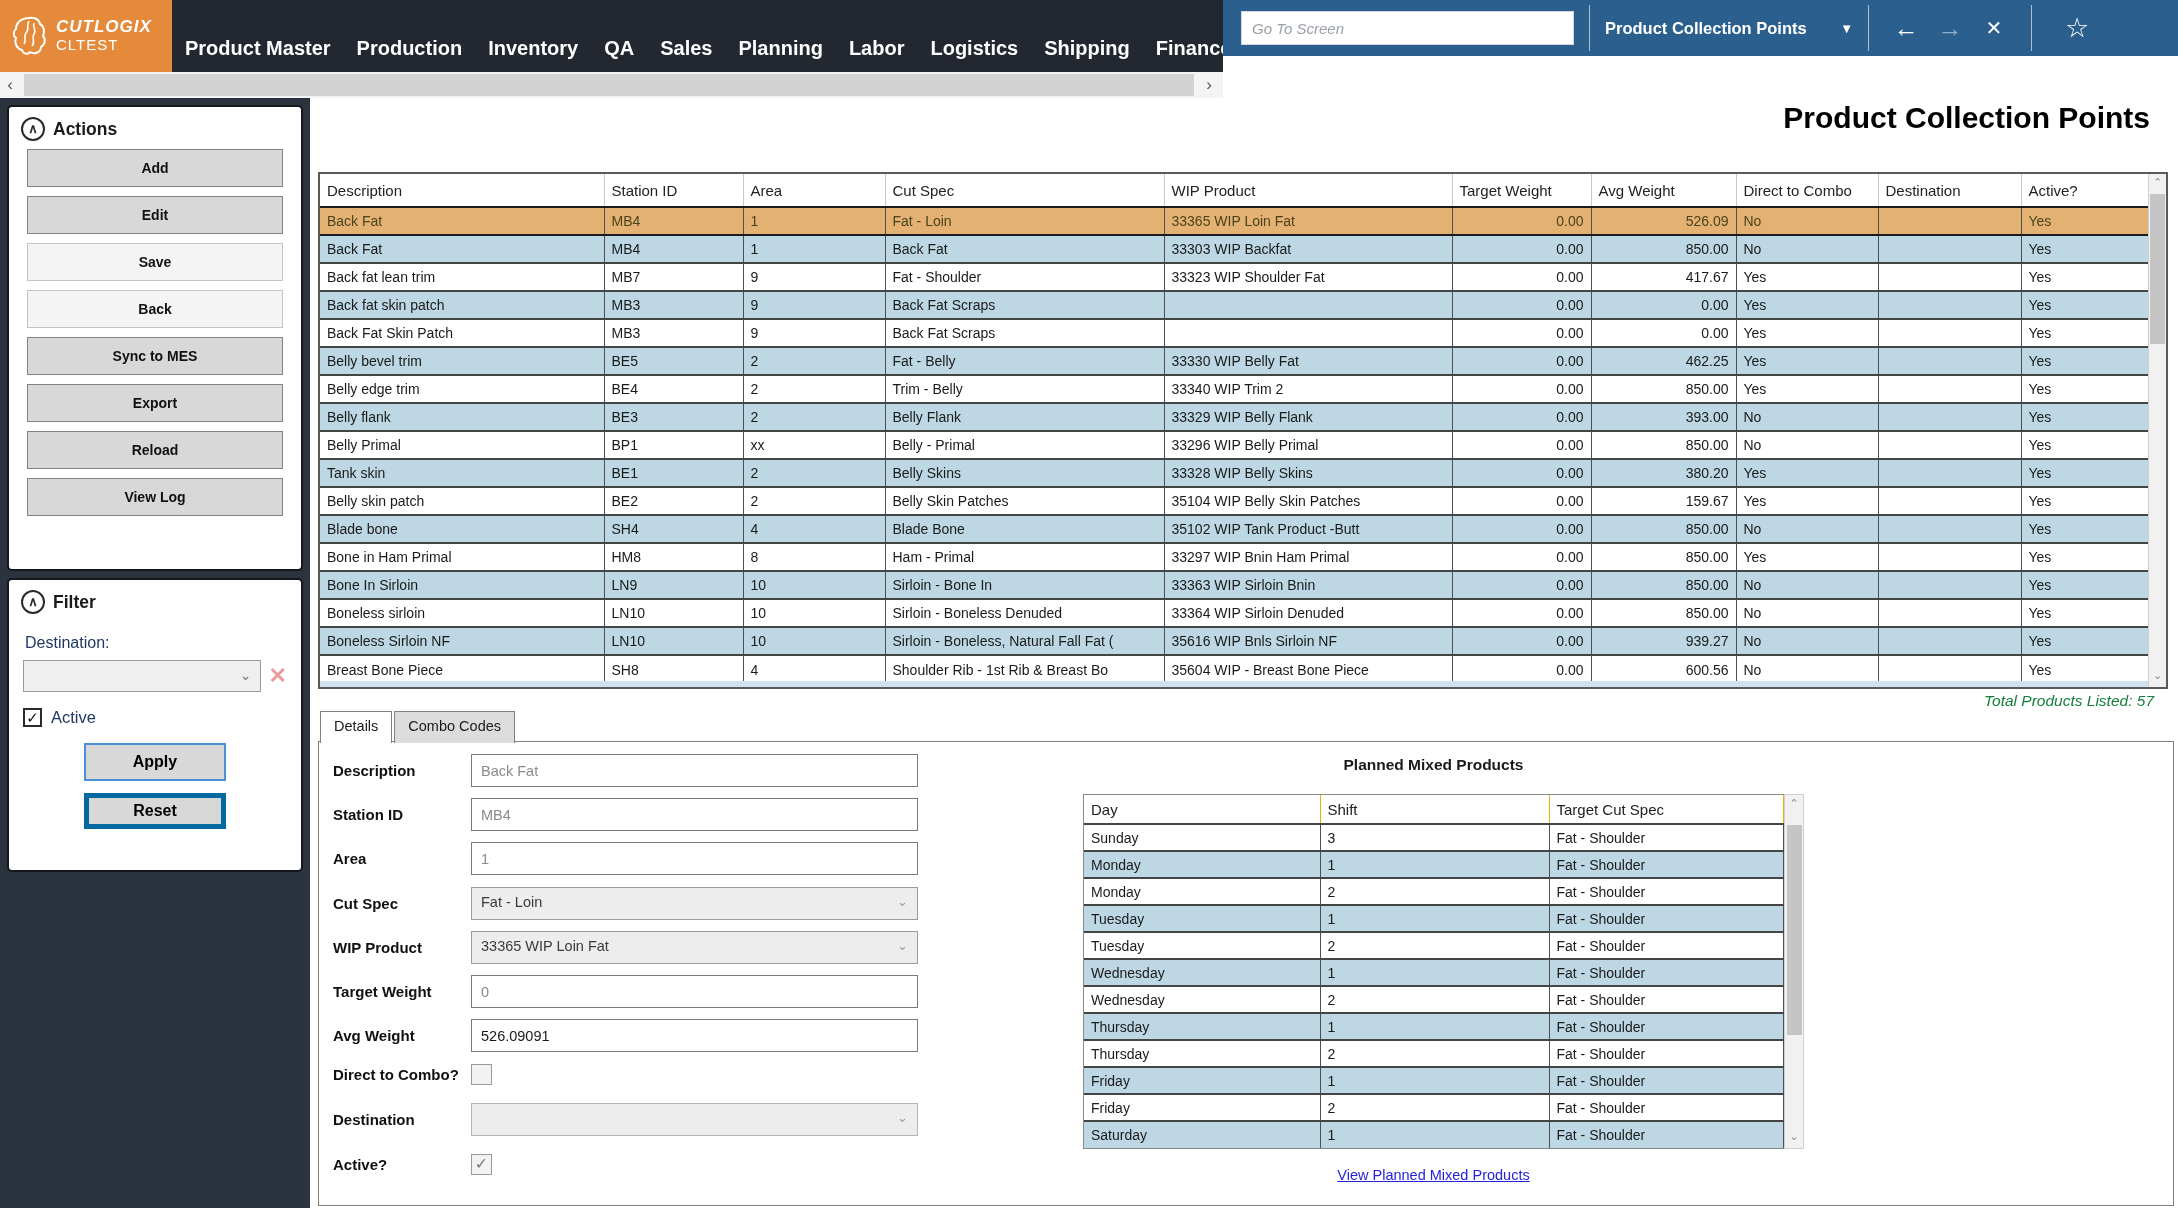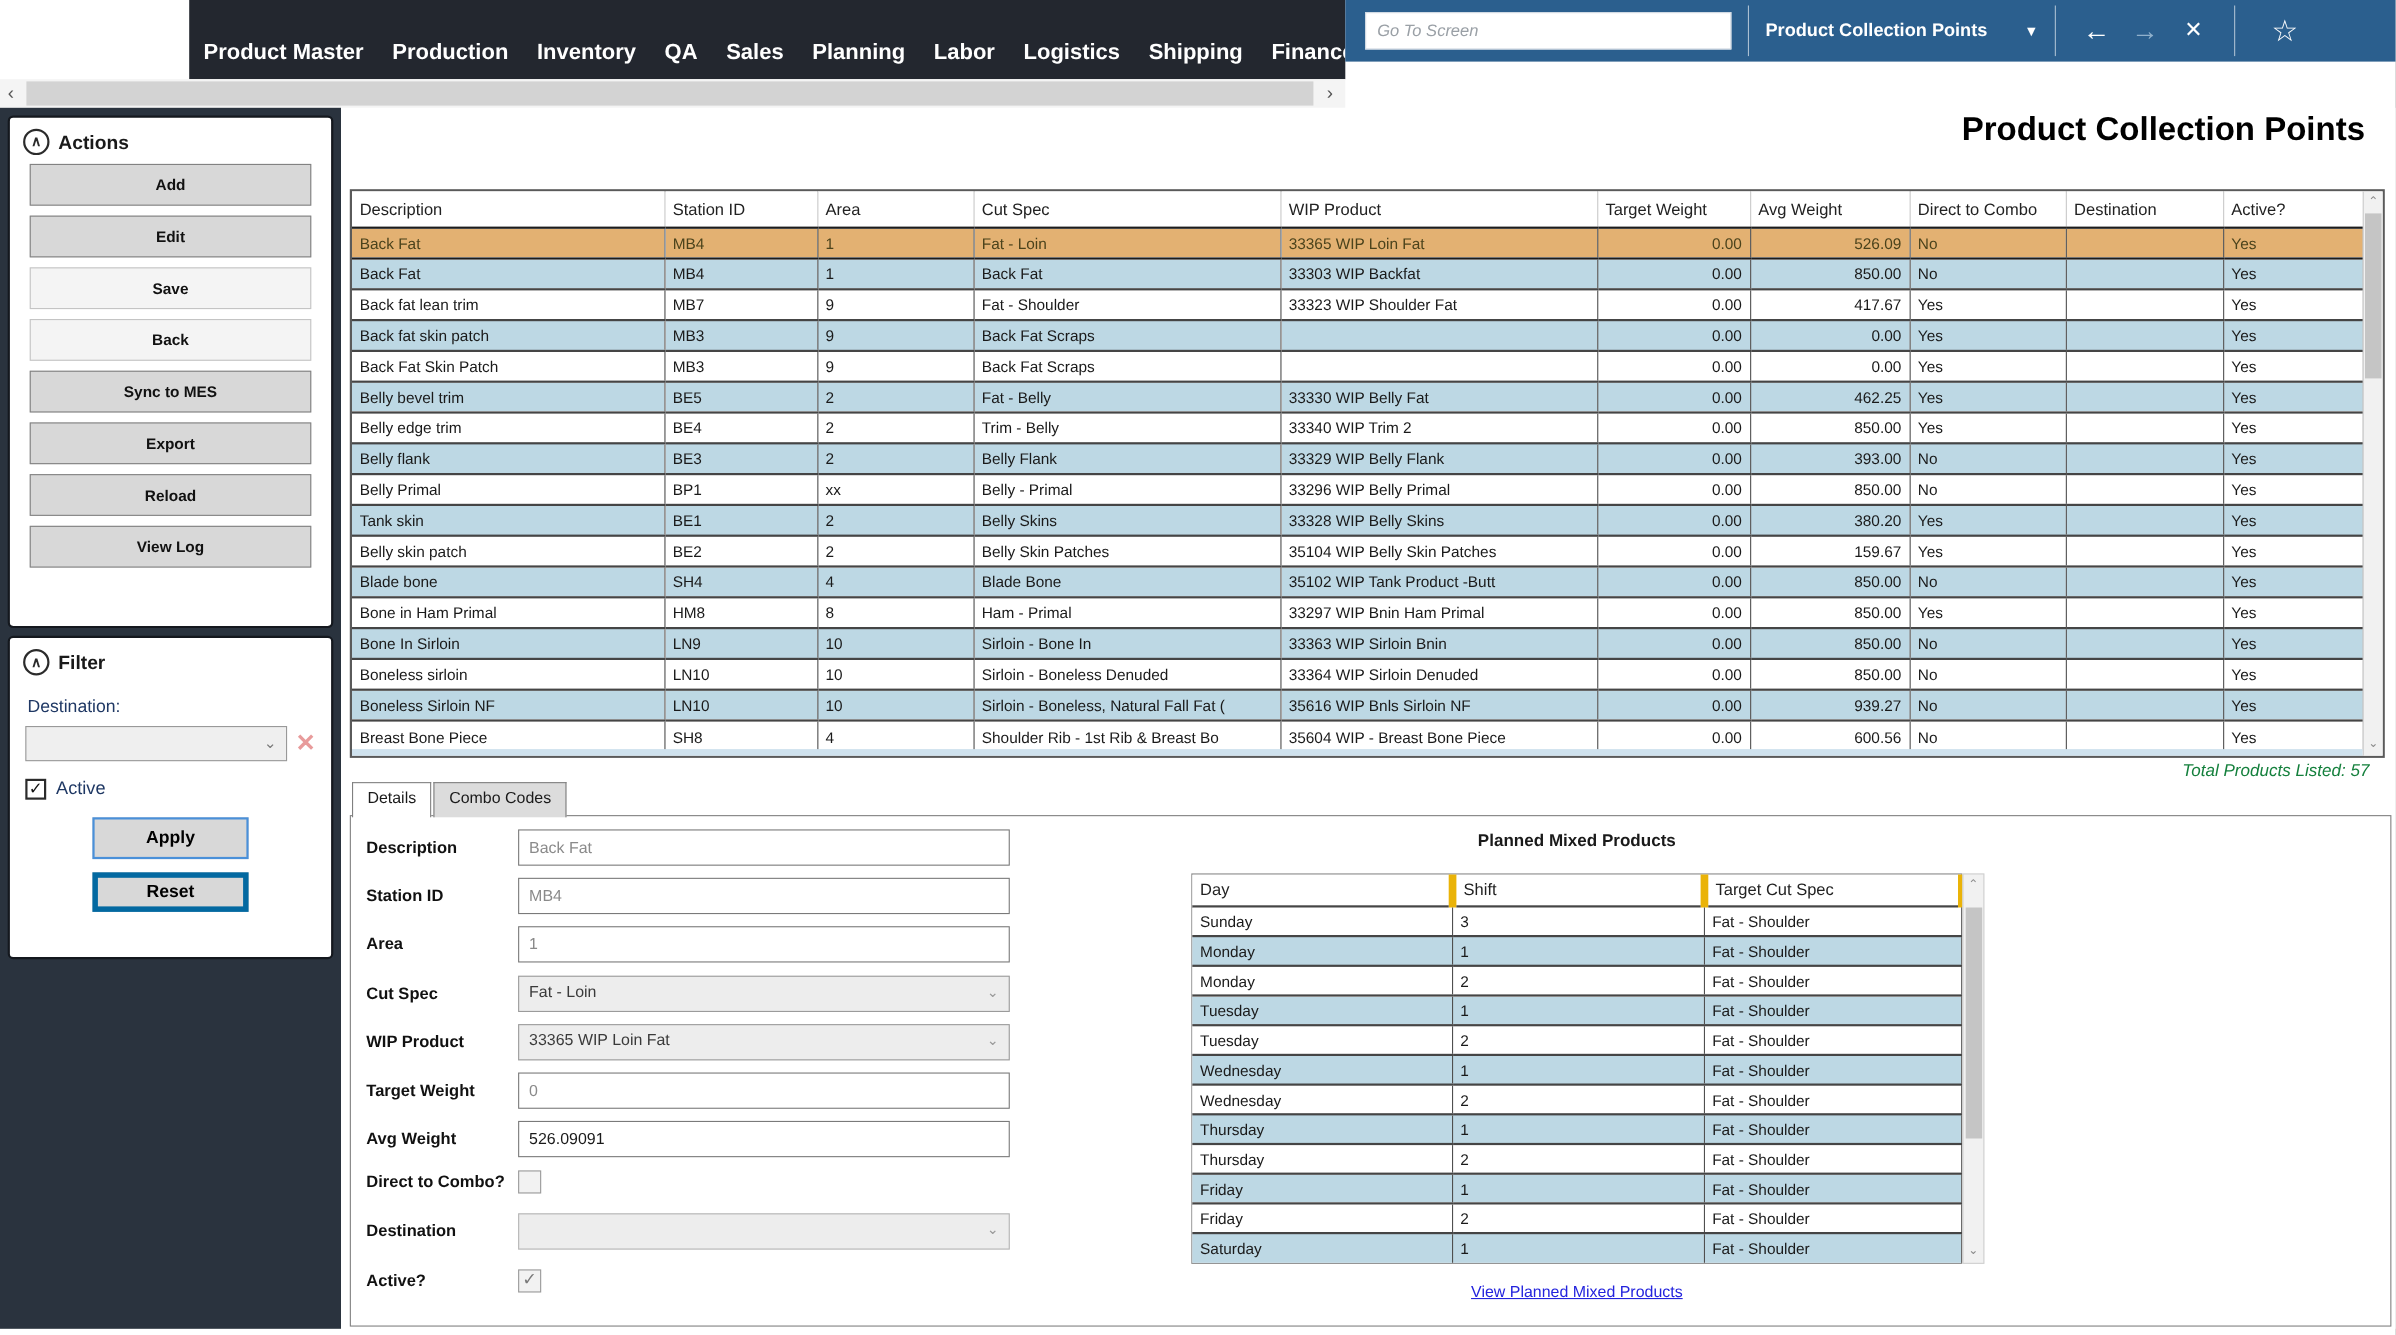--- a/index.html
+++ b/index.html
@@ -109,35 +109,47 @@
   .fselect .caret { position:absolute; right:9px; top:6px; color:#999; font-size:13px; }
   .fcheck { position:absolute; left:152px; width:21px; height:21px; border:1px solid #9a9a9a; background:#F2F2F2;
             font-size:16px; line-height:18px; text-align:center; color:transparent; cursor:pointer; }
   .fcheck.checked { color:#7a7a7a; }
 
   
   .planned-title { position:absolute; left:764px; top:14px; width:701px; text-align:center;
                    font-weight:bold; font-size:15.5px; }
   .planned-wrap { position:absolute; left:764px; top:52px; width:701px; border:1px solid #8a8a8a; }
   #planned-table { width:699px; }
-  #planned-table th { height:29px; border-right:7px solid #eab308; }
+  #planned-table th { height:29px; border-right:1px solid #eab308; }
   #planned-table td { height:27px; border-right:1px solid #4F4F4F; }
   .pscroll { position:absolute; left:1465px; top:52px; width:20px; height:355px; background:#F1F1F1; border:1px solid #D0D0D0; }
   .pscroll .thumb { left:2px; width:15px; top:30px; height:210px; }
   .planned-link { position:absolute; left:764px; top:424px; width:701px; text-align:center; }
   .planned-link a { color:var(--link-blue); font-size:14.5px; cursor:pointer; text-decoration:underline; }
 
   svg.brain { display:block; }
 </style>
 </head>
 <body>
 
 <div class="canvas">
 
   <header class="topbar">
+    <div class="logo">
+      <span>
+        <svg class="brain" width="38" height="42" viewBox="0 0 38 42">
+          <path d="M19 3 C11 3 6 8 6 14 C3 16 3 21 6 23 C4 28 7 34 12 35 C13 39 18 40 20 37 C25 40 31 37 31 32 C35 30 36 24 33 21 C35 17 34 11 30 9 C29 4 24 2 19 3 Z" fill="none" stroke="#fff" stroke-width="2"></path>
+          <path d="M19 6 C16 10 20 14 16 18 C13 21 17 25 14 29 M24 8 C22 12 27 15 24 19 C21 23 26 27 22 31" fill="none" stroke="#fff" stroke-width="1.6"></path>
+        </svg>
+      </span>
+      <span class="logo-text">
+        <div class="logo-brand">CUTLOGIX</div>
+        <div class="logo-env">CLTEST</div>
+      </span>
+    </div>
     <nav class="mainnav" id="nav-items">
         <span class="nav-item">Product Master</span>
         <span class="nav-item">Production</span>
         <span class="nav-item">Inventory</span>
         <span class="nav-item">QA</span>
         <span class="nav-item">Sales</span>
         <span class="nav-item">Planning</span>
         <span class="nav-item">Labor</span>
         <span class="nav-item">Logistics</span>
         <span class="nav-item">Shipping</span>

